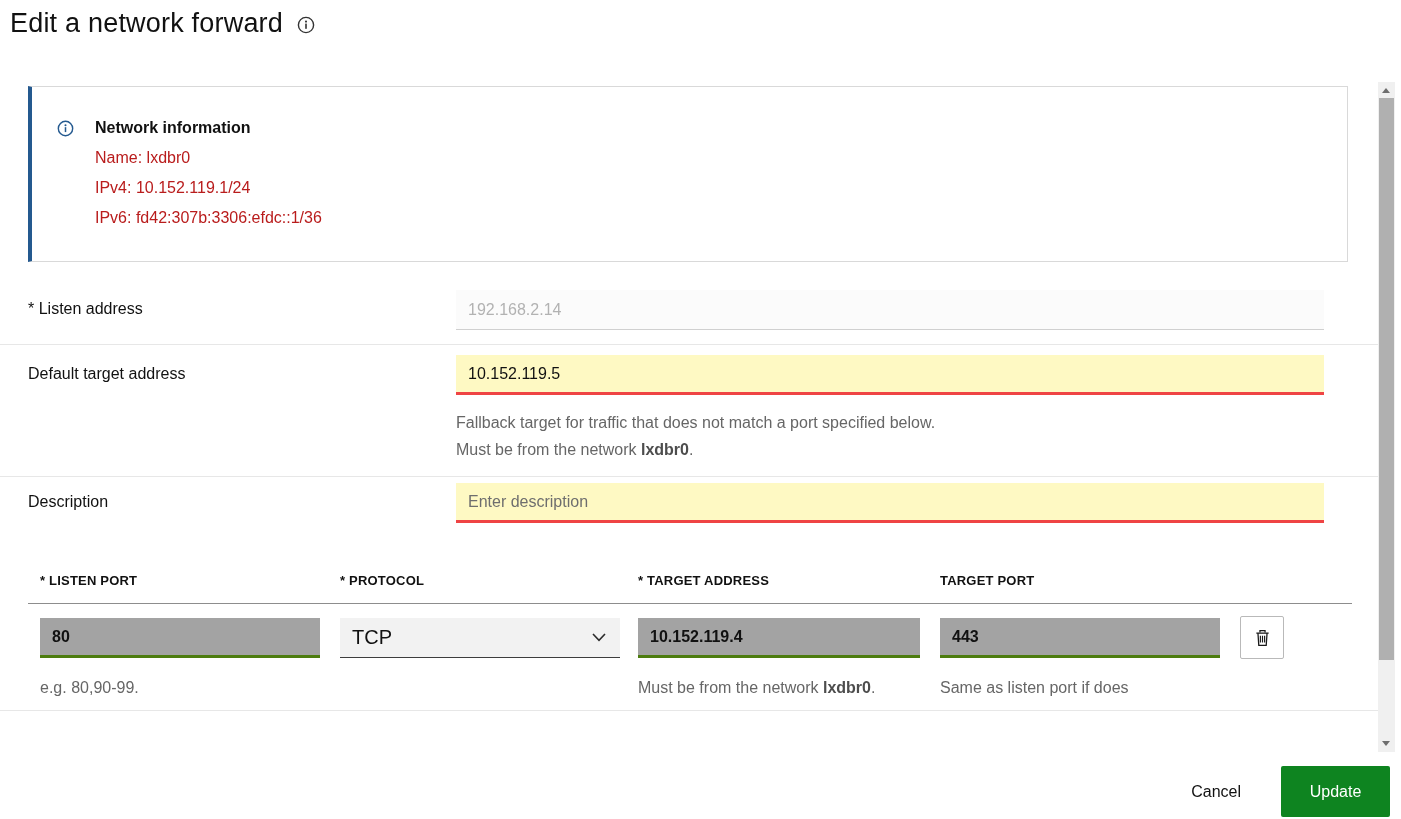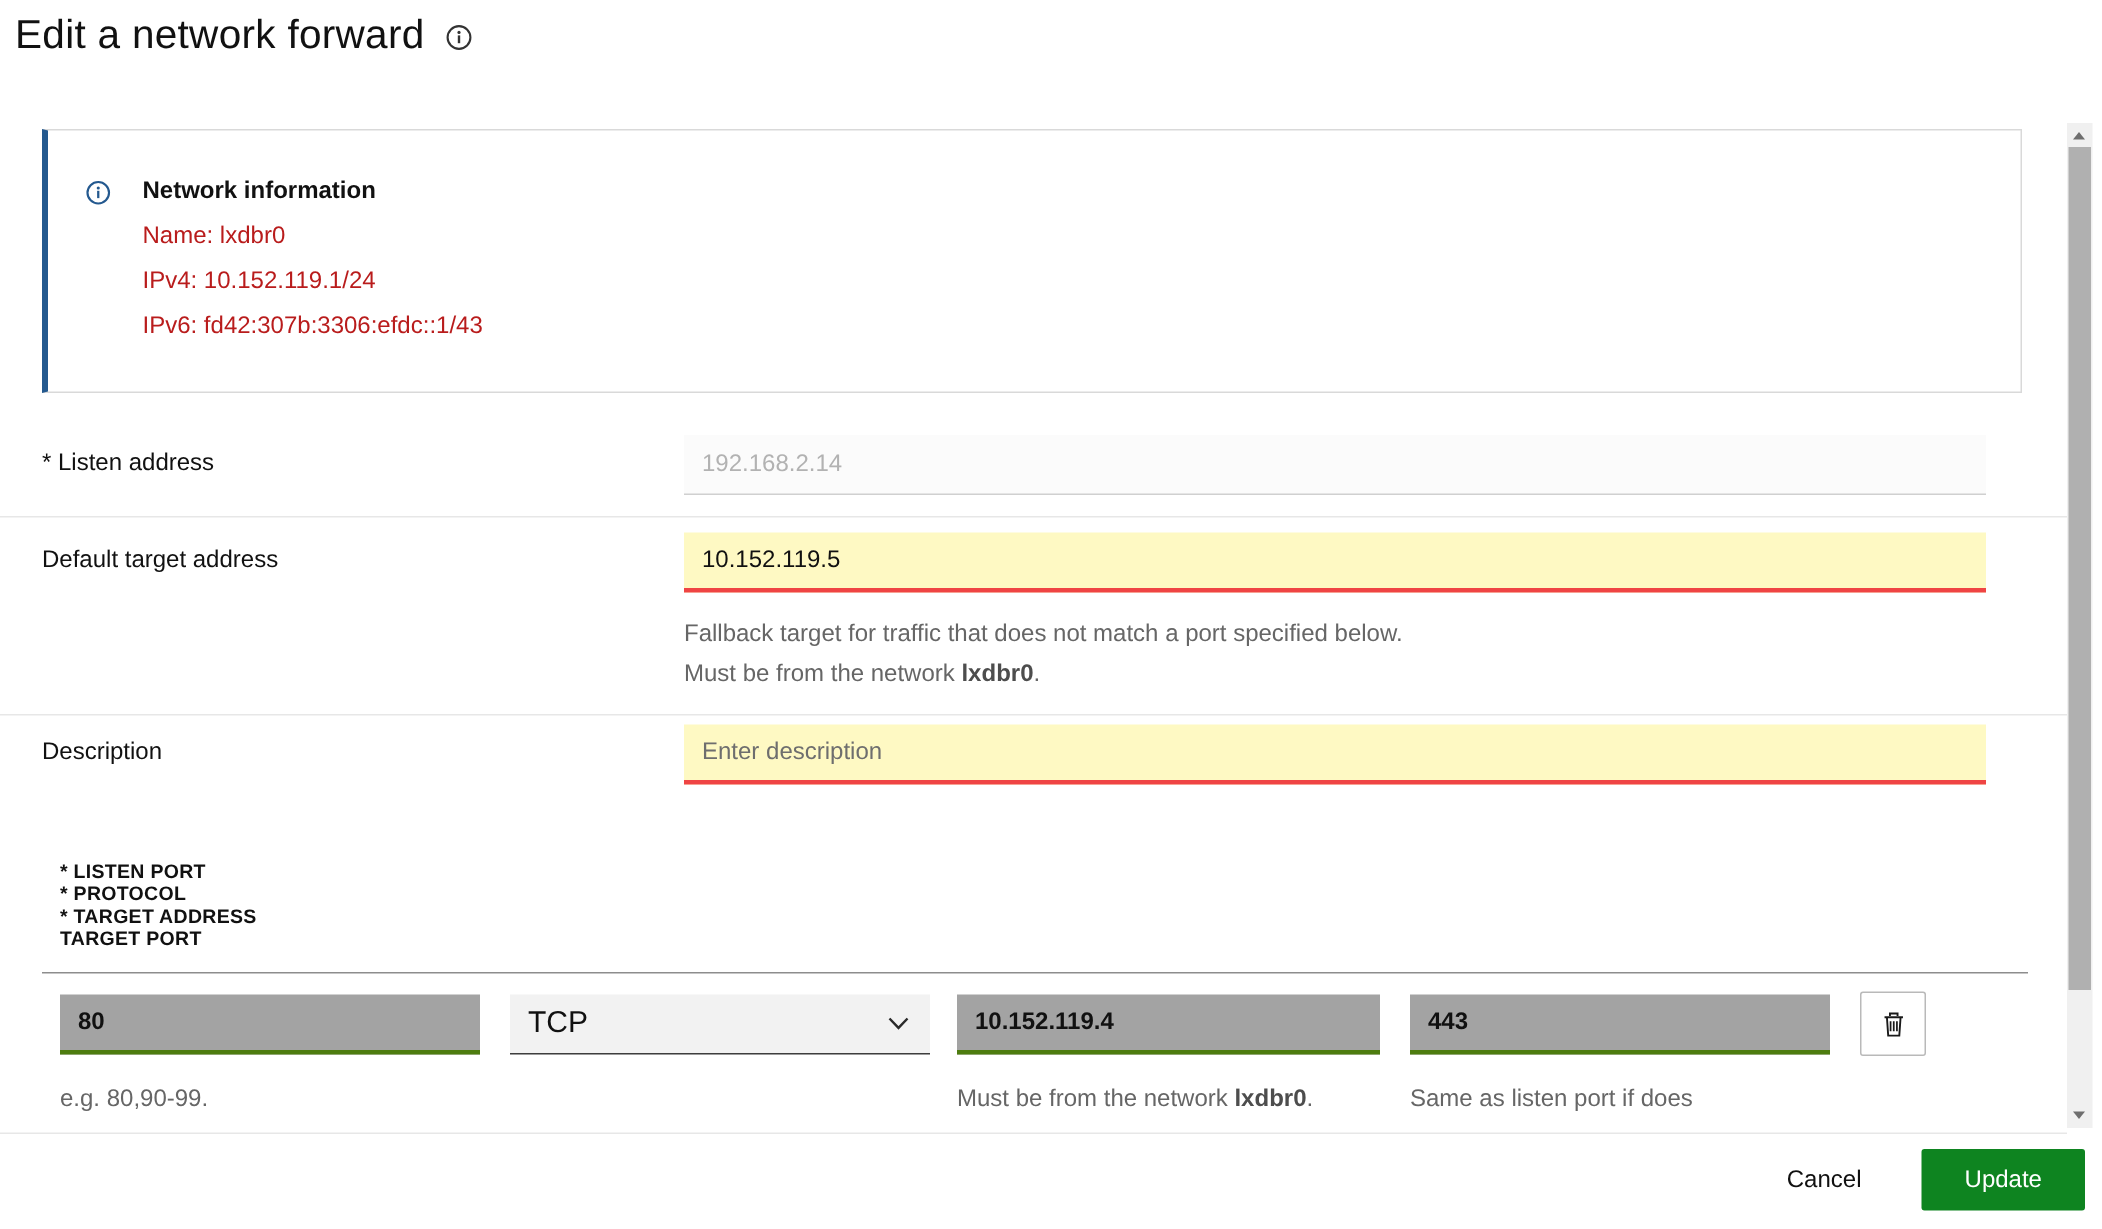--- a/index.html
+++ b/index.html
@@ -64,21 +64,21 @@
     background: #fbfbfb; color: #b2b2b2;
     border-bottom: 1px solid #d0d0d0;
     -webkit-text-fill-color: #b2b2b2;
   }
   .field-help { margin-top: 14px; font-size: 16px; color: #666; line-height: 24px; }
   .field-help.two-line { line-height: 27px; }
   .field-help b { color: #4d4d4d; }
 
   
   .ports-table { margin: 50px 0 0 28px; width: 1324px; }
-  .pt-headers { display: flex; padding-left: 12px; flex-direction: column; }
+  .pt-headers { display: flex; padding-left: 12px; }
   .pt-h {
     font-size: 13px; font-weight: bold; color: #111; letter-spacing: 0.2px;
   }
   .c1 { width: 300px; } .c2 { width: 298px; } .c3 { width: 302px; } .c4 { width: 300px; }
   .pt-underline { border-bottom: 1px solid #8d8d8d; margin-top: 15px; }
   .pt-row { display: flex; padding-left: 12px; padding-top: 14px; align-items: flex-start; }
   .cell-input {
     height: 40px; background: #a3a3a3;
     border: none; border-bottom: 3px solid #4d7c0f;
     padding: 0 12px; font-size: 16px; color: #111;
@@ -109,21 +109,21 @@
   .footer {
     position: absolute; top: 766px; right: 11px;
     display: flex; align-items: center;
   }
   .cancel-btn {
     background: none; border: none; font-size: 16px; color: #111;
     font-family: "Liberation Sans", sans-serif;
     padding: 0; margin-right: 40px; cursor: pointer; line-height: 40px;
   }
   .update-btn {
-    width: 109px; height: 41px;
+    width: 109px; height: 51px;
     background: #0e8420; color: #ffffff;
     border: none; border-radius: 2px;
     font-size: 16px; font-family: "Liberation Sans", sans-serif;
     cursor: pointer;
   }
 
   
   .scrollbar-track {
     position: absolute; left: 1378px; top: 82px; width: 17px; height: 670px;
     background: #f0f0f0;
@@ -158,21 +158,21 @@
     <div class="notification">
       <svg class="notification-icon" viewBox="0 0 18 18">
         <circle cx="9" cy="9" r="7.6" fill="none" stroke="currentColor" stroke-width="1.5"></circle>
         <circle cx="9" cy="5.6" r="1.1" fill="currentColor"></circle>
         <rect x="8.2" y="7.6" width="1.6" height="5.2" fill="currentColor"></rect>
       </svg>
       <div class="notification-body">
         <div class="notification-title">Network information</div>
         <div class="notification-line">Name: lxdbr0</div>
         <div class="notification-line">IPv4: 10.152.119.1/24</div>
-        <div class="notification-line">IPv6: fd42:307b:3306:efdc::1/43</div>
+        <div class="notification-line">IPv6: fd42:307b:3306:efdc::1/36</div>
       </div>
     </div>
 
     <div class="form-row row-1">
       <div class="form-label">* Listen address</div>
       <div class="form-field">
         <input class="text-input" type="text" disabled="" value="192.168.2.14" style="">
       </div>
     </div>
 

